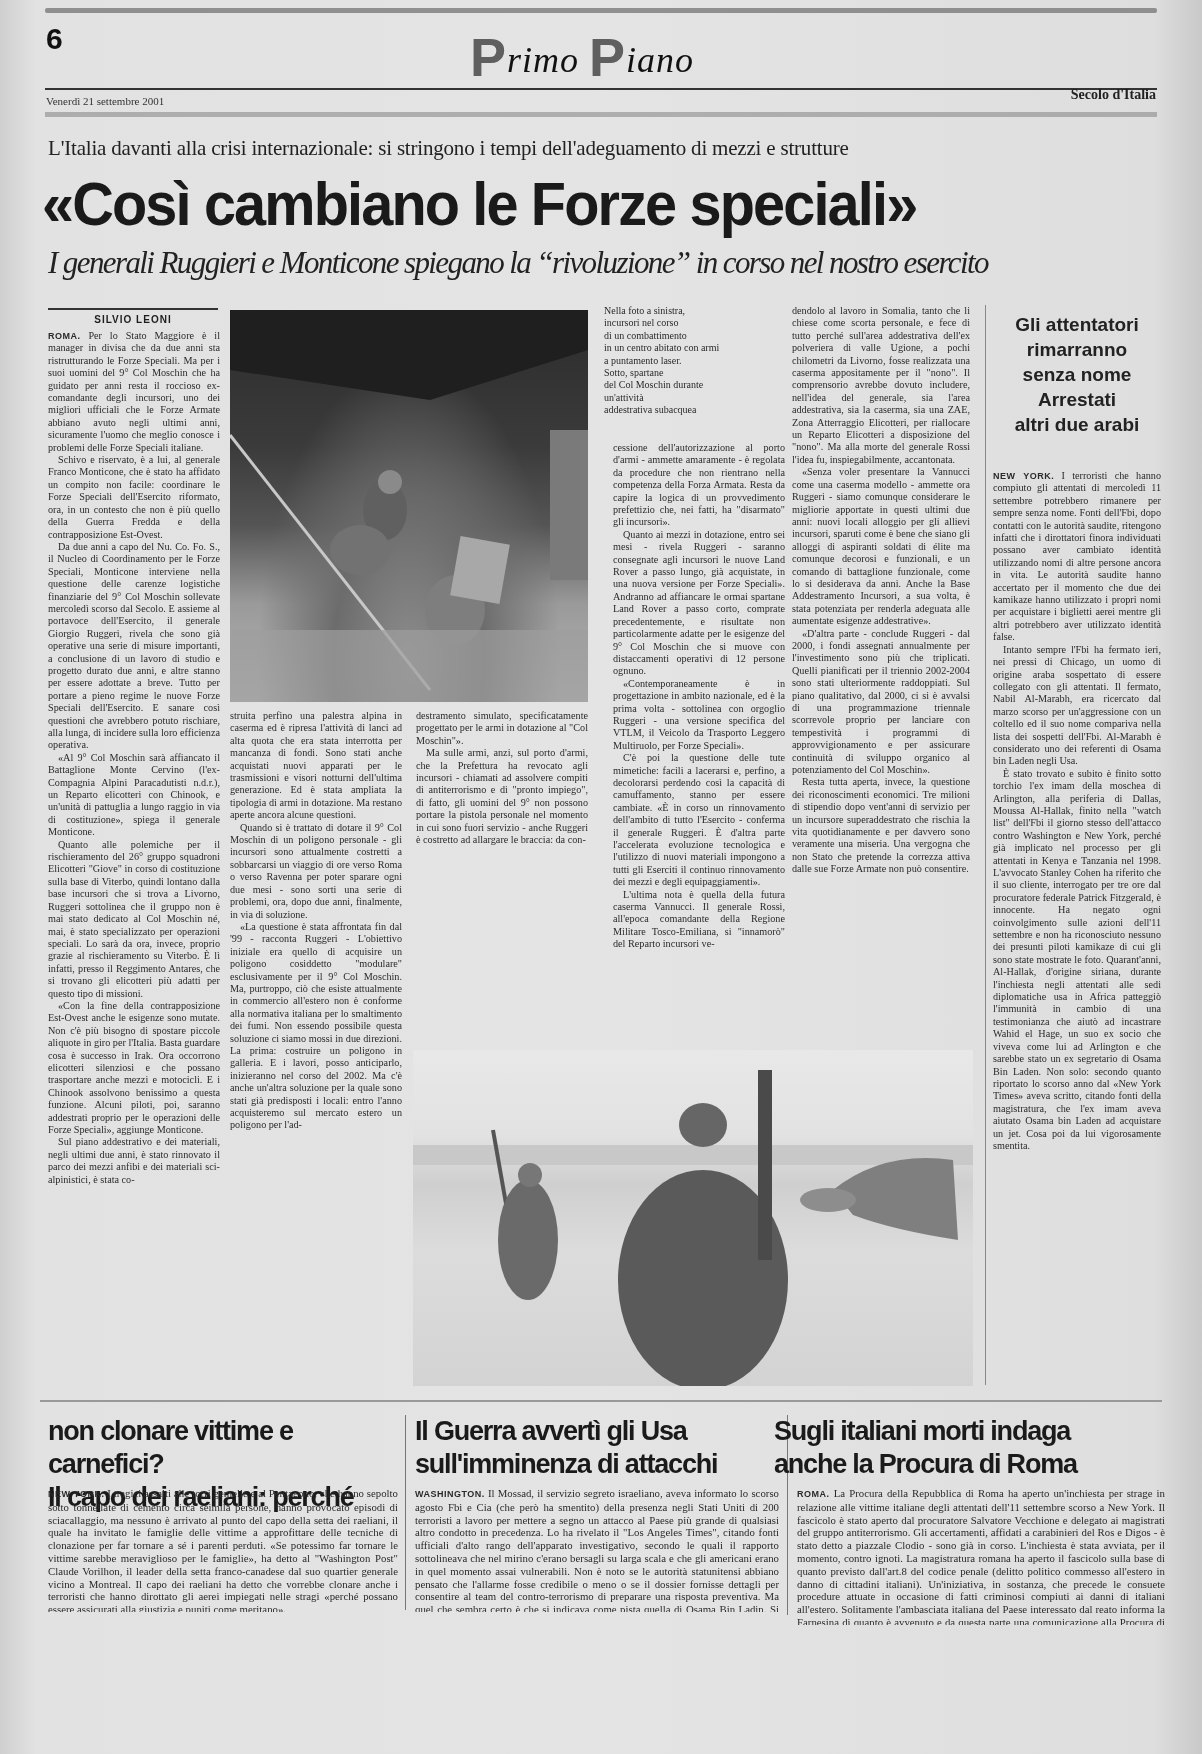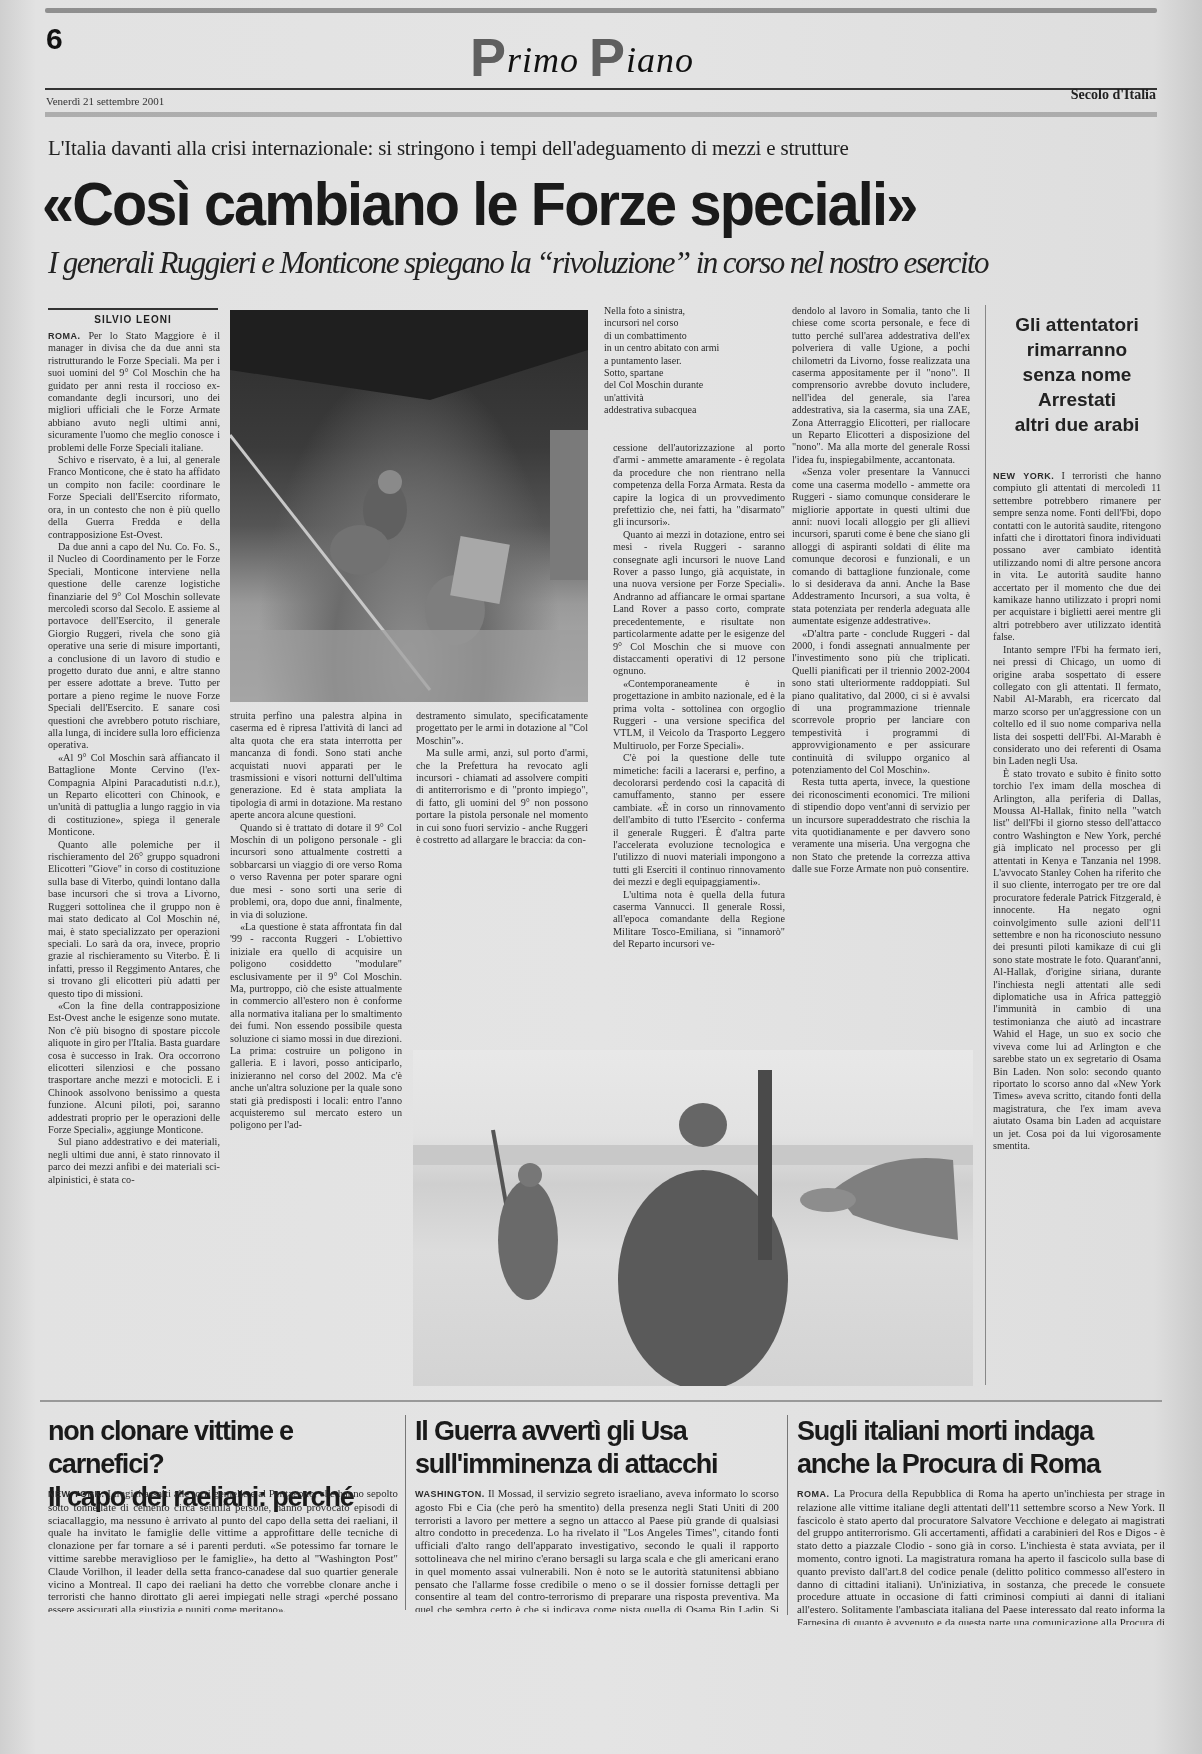--- a/index.html
+++ b/index.html
@@ -180,21 +180,21 @@
 
   <div class="story-title" style="left:415px; top:1415px; width:365px;">
     <div>Il Guerra avvertì gli Usa</div>
     <div>sull'imminenza di attacchi</div>
   </div>
   <div class="story-body" style="left:415px; top:1487px; width:364px; height:125px; overflow:hidden;">
     <span class="dateline">WASHINGTON.</span>
     <span>Il Mossad, il servizio segreto israeliano, aveva informato lo scorso agosto Fbi e Cia (che però ha smentito) della presenza negli Stati Uniti di 200 terroristi a lavoro per mettere a segno un attacco al Paese più grande di qualsiasi altro condotto in precedenza. Lo ha rivelato il "Los Angeles Times", citando fonti ufficiali d'alto rango dell'apparato investigativo, secondo le quali il rapporto sottolineava che nel mirino c'erano bersagli su larga scala e che gli americani erano in quel momento assai vulnerabili. Non è noto se le autorità statunitensi abbiano pensato che l'allarme fosse credibile o meno o se il dossier fornisse dettagli per consentire al team del contro-terrorismo di preparare una risposta preventiva. Ma quel che sembra certo è che si indicava come pista quella di Osama Bin Ladin. Si diceva che ci fosse «una connessione» - ha riferito la fonte - con l'ex guerrigliero saudita e l'Afghanistan.</span>
   </div>
 
-  <div class="story-title" style="left:797px; top:1415px; width:370px;">
+  <div class="story-title" style="left:774px; top:1415px; width:370px;">
     <div>Sugli italiani morti indaga</div>
     <div>anche la Procura di Roma</div>
   </div>
   <div class="story-body" style="left:797px; top:1487px; width:368px; height:138px; overflow:hidden;">
     <span class="dateline">ROMA.</span>
     <span>La Procura della Repubblica di Roma ha aperto un'inchiesta per strage in relazione alle vittime italiane degli attentati dell'11 settembre scorso a New York. Il fascicolo è stato aperto dal procuratore Salvatore Vecchione e delegato ai magistrati del gruppo antiterrorismo. Gli accertamenti, affidati a carabinieri del Ros e Digos - è stato detto a piazzale Clodio - sono già in corso. L'inchiesta è stata avviata, per il momento, contro ignoti. La magistratura romana ha aperto il fascicolo sulla base di quanto previsto dall'art.8 del codice penale (delitto politico commesso all'estero in danno di cittadini italiani). Un'iniziativa, in sostanza, che precede le consuete procedure attuate in occasione di fatti criminosi compiuti ai danni di italiani all'estero. Solitamente l'ambasciata italiana del Paese interessato dal reato informa la Farnesina di quanto è avvenuto e da questa parte una comunicazione alla Procura di Roma per gli atti di competenza.</span>
   </div>
 
 </div>
 

